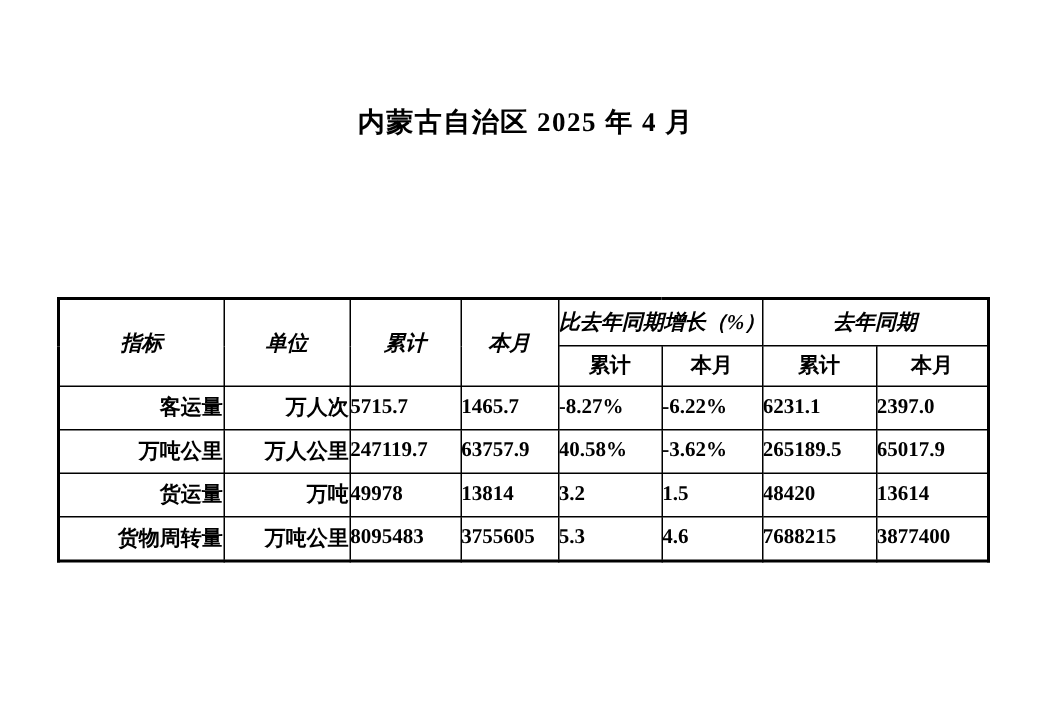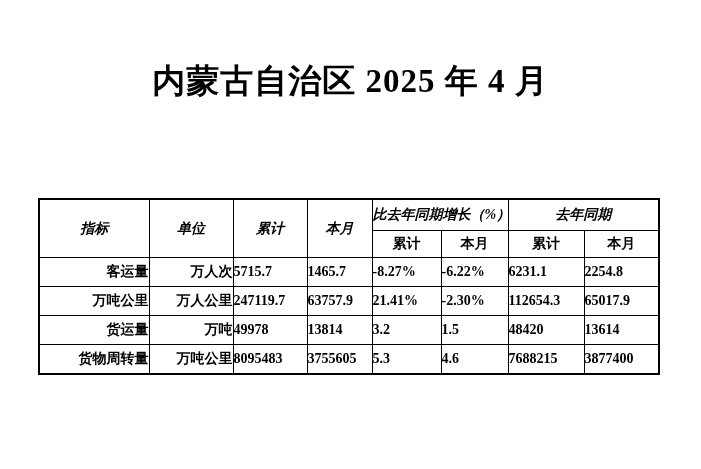--- a/index.html
+++ b/index.html
@@ -20,21 +20,21 @@
     height: 469px;
     background: #ffffff;
   }
   .title-block {
     position: absolute;
     top: 60px;
     left: 0;
     width: 701px;
     text-align: center;
     font-weight: bold;
-    font-size: 33px;
+    font-size: 18px;
     line-height: 42px;
     letter-spacing: 1px;
   }
   table.report {
     position: absolute;
     top: 198px;
     left: 38px;
     width: 620px;
     border-collapse: collapse;
     table-layout: fixed;
@@ -102,30 +102,30 @@
     </thead>
     <tbody>
       <tr>
         <td class="cell-center">客运量</td>
         <td class="cell-center">万人次</td>
         <td class="cell-num">5715.7</td>
         <td class="cell-num">1465.7</td>
         <td class="cell-num">-8.27%</td>
         <td class="cell-num">-6.22%</td>
         <td class="cell-num">6231.1</td>
-        <td class="cell-num">2254.8</td>
+        <td class="cell-num">2397.0</td>
       </tr>
       <tr>
         <td class="cell-center">万吨公里</td>
         <td class="cell-center">万人公里</td>
         <td class="cell-num">247119.7</td>
         <td class="cell-num">63757.9</td>
-        <td class="cell-num">21.41%</td>
-        <td class="cell-num">-2.30%</td>
-        <td class="cell-num">112654.3</td>
+        <td class="cell-num">40.58%</td>
+        <td class="cell-num">-3.62%</td>
+        <td class="cell-num">265189.5</td>
         <td class="cell-num">65017.9</td>
       </tr>
       <tr>
         <td class="cell-center">货运量</td>
         <td class="cell-center">万吨</td>
         <td class="cell-num">49978</td>
         <td class="cell-num">13814</td>
         <td class="cell-num">3.2</td>
         <td class="cell-num">1.5</td>
         <td class="cell-num">48420</td>

